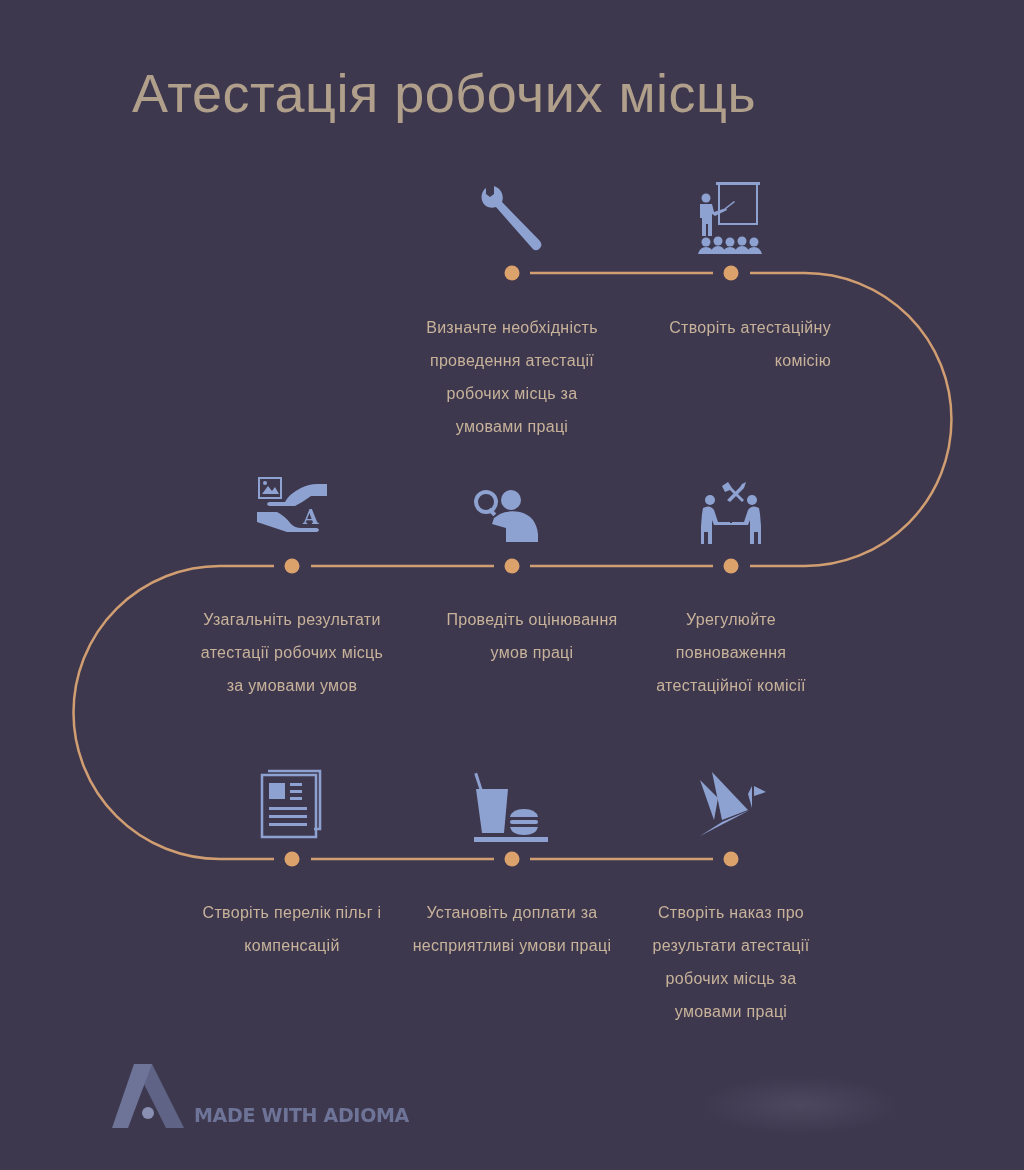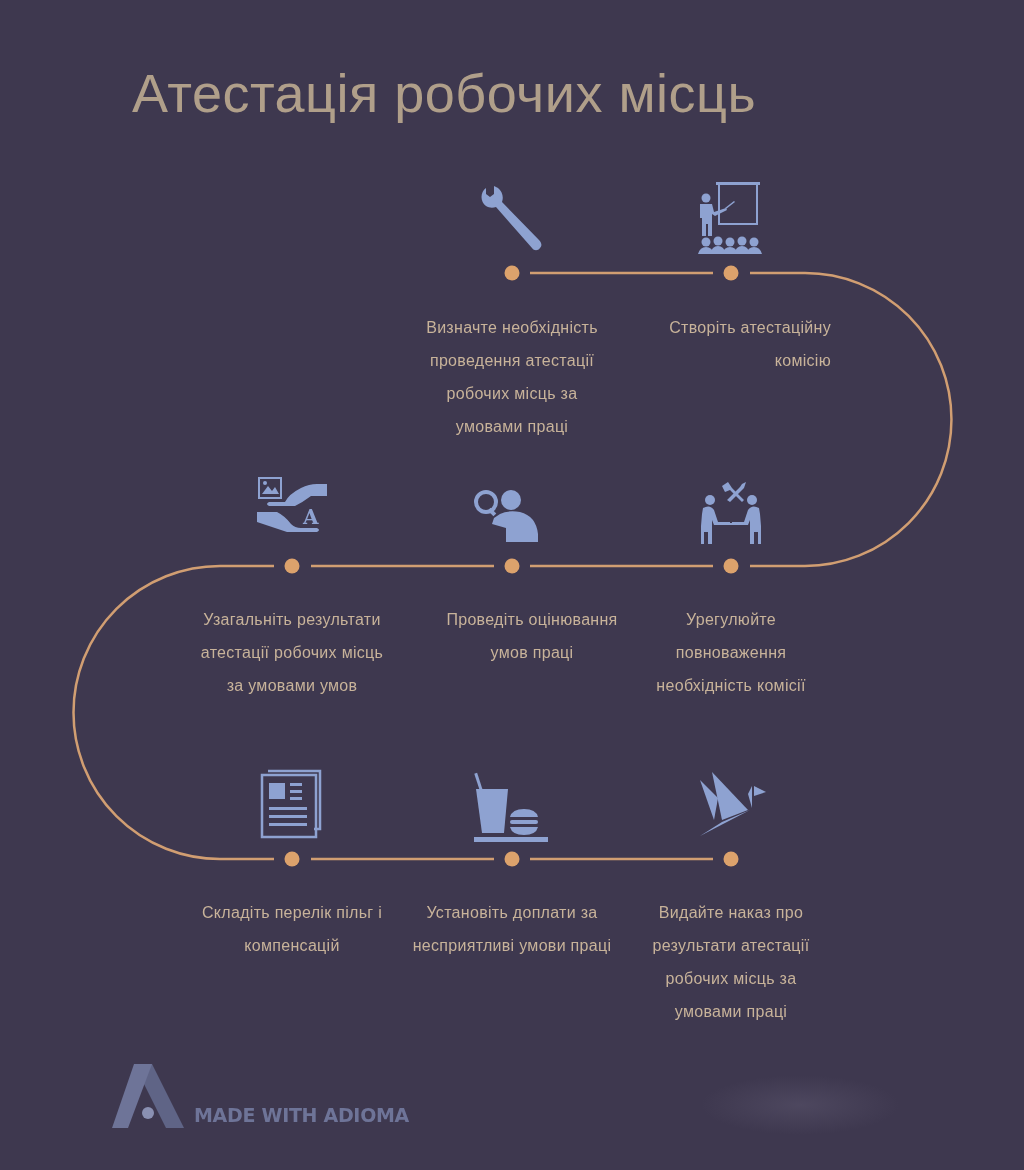--- a/index.html
+++ b/index.html
@@ -162,26 +162,26 @@
     <path d="M8 12 L26 30 L22 52 Z"></path>
     <path d="M20 4 L56 42 L30 52 Z"></path>
     <path d="M56 26 L60 18 L60 40 Z"></path>
     <path d="M62 18 L74 24 L62 28 Z"></path>
     <path d="M30 54 L58 42 L8 68 Z"></path>
   </g>
 </svg>
 
 <div class="step-text" style="left:412px;top:311px;">Визначте необхідність проведення атестації робочих місць за умовами праці</div>
 <div class="step-text" style="left:631px;top:311px;text-align:right;">Створіть атестаційну комісію</div>
-<div class="step-text" style="left:631px;top:603px;width:200px;">Урегулюйте повноваження необхідність комісії</div>
+<div class="step-text" style="left:631px;top:603px;width:200px;">Урегулюйте повноваження атестаційної комісії</div>
 <div class="step-text" style="left:432px;top:603px;">Проведіть оцінювання умов праці</div>
 <div class="step-text" style="left:192px;top:603px;">Узагальніть результати атестації робочих місць за умовами умов</div>
-<div class="step-text" style="left:187px;top:896px;width:210px;">Складіть перелік пільг і компенсацій</div>
+<div class="step-text" style="left:187px;top:896px;width:210px;">Створіть перелік пільг і компенсацій</div>
 <div class="step-text" style="left:412px;top:896px;">Установіть доплати за несприятливі умови праці</div>
-<div class="step-text" style="left:631px;top:896px;">Видайте наказ про результати атестації робочих місць за умовами праці</div>
+<div class="step-text" style="left:631px;top:896px;">Створіть наказ про результати атестації робочих місць за умовами праці</div>
 
 <div class="footer-logo">
   <svg width="72" height="64" viewBox="0 0 72 64">
     <path d="M22 0 L40 0 L72 64 L54 64 Z" fill="#5f6486"></path>
     <path d="M22 0 L40 0 L16 64 L0 64 Z" fill="#6e7498"></path>
     <circle cx="36" cy="49" r="6" fill="#8a90b2"></circle>
   </svg>
   <span class="footer-text">MADE WITH ADIOMA</span>
 </div>
 <div class="blur-box"></div>

